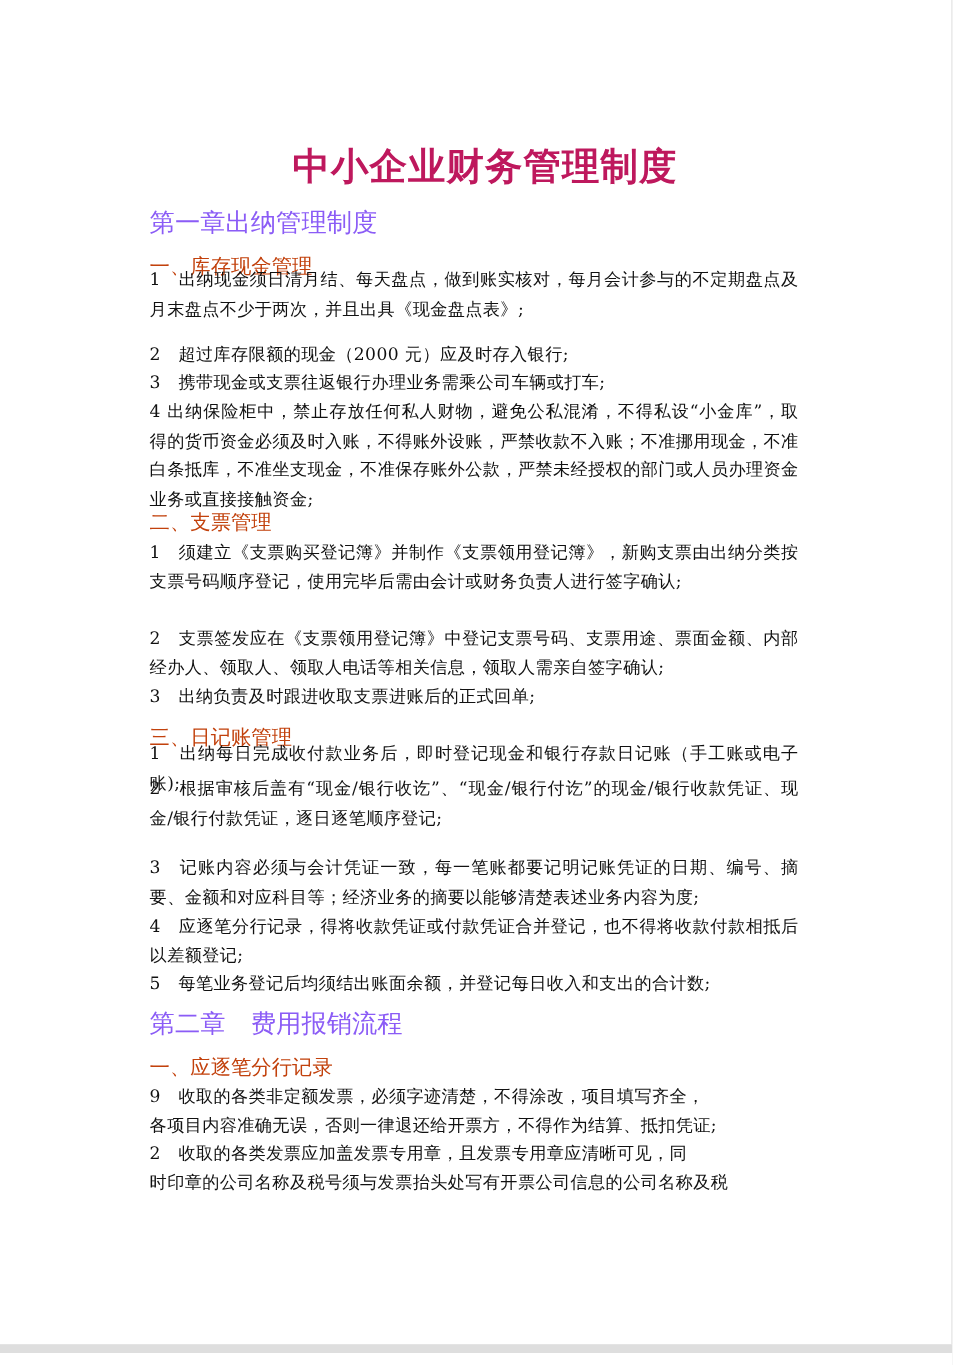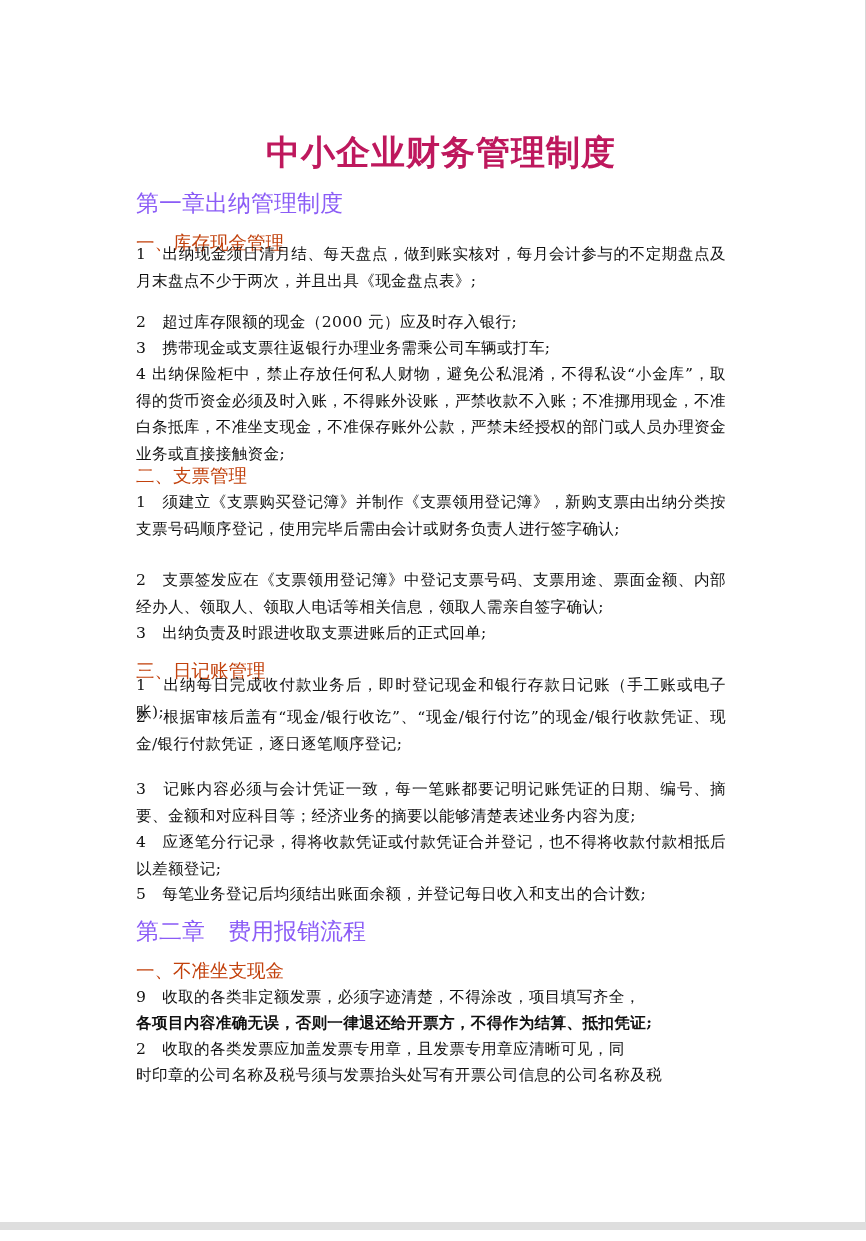--- a/index.html
+++ b/index.html
@@ -110,22 +110,22 @@
 
     <div class="section" style="top:646px;margin-top:12px;">三、日记账管理</div>
     <div class="para" style="top:672px;">1　出纳每日完成收付款业务后，即时登记现金和银行存款日记账（手工账或电子账);</div>
     <div class="para" style="top:692px;margin-top:12px;">2　根据审核后盖有“现金/银行收讫”、“现金/银行付讫”的现金/银行收款凭证、现金/银行付款凭证，逐日逐笔顺序登记;</div>
     <div class="para" style="top:776px;">3　记账内容必须与会计凭证一致，每一笔账都要记明记账凭证的日期、编号、摘要、金额和对应科目等；经济业务的摘要以能够清楚表述业务内容为度;</div>
     <div class="para" style="top:829px;">4　应逐笔分行记录，得将收款凭证或付款凭证合并登记，也不得将收款付款相抵后以差额登记;</div>
     <div class="para" style="top:881px;">5　每笔业务登记后均须结出账面余额，并登记每日收入和支出的合计数;</div>
 
     <div class="chapter" style="top:915px;">第二章　费用报销流程</div>
 
-    <div class="section" style="top:958px;">一、不准坐支现金</div>
+    <div class="section" style="top:958px;">一、应逐笔分行记录</div>
     <div class="para" style="top:984px;">9　收取的各类非定额发票，必须字迹清楚，不得涂改，项目填写齐全，</div>
-    <div class="para" style="top:1010px;font-weight:bold;">各项目内容准确无误，否则一律退还给开票方，不得作为结算、抵扣凭证;</div>
+    <div class="para" style="top:1010px;">各项目内容准确无误，否则一律退还给开票方，不得作为结算、抵扣凭证;</div>
     <div class="para" style="top:1036px;">2　收取的各类发票应加盖发票专用章，且发票专用章应清晰可见，同</div>
     <div class="para" style="top:1062px;">时印章的公司名称及税号须与发票抬头处写有开票公司信息的公司名称及税</div>
 
   </div>
 </div>
 <div class="page-gap"></div>
 <div class="page-below"></div>
 
 </body></html>

